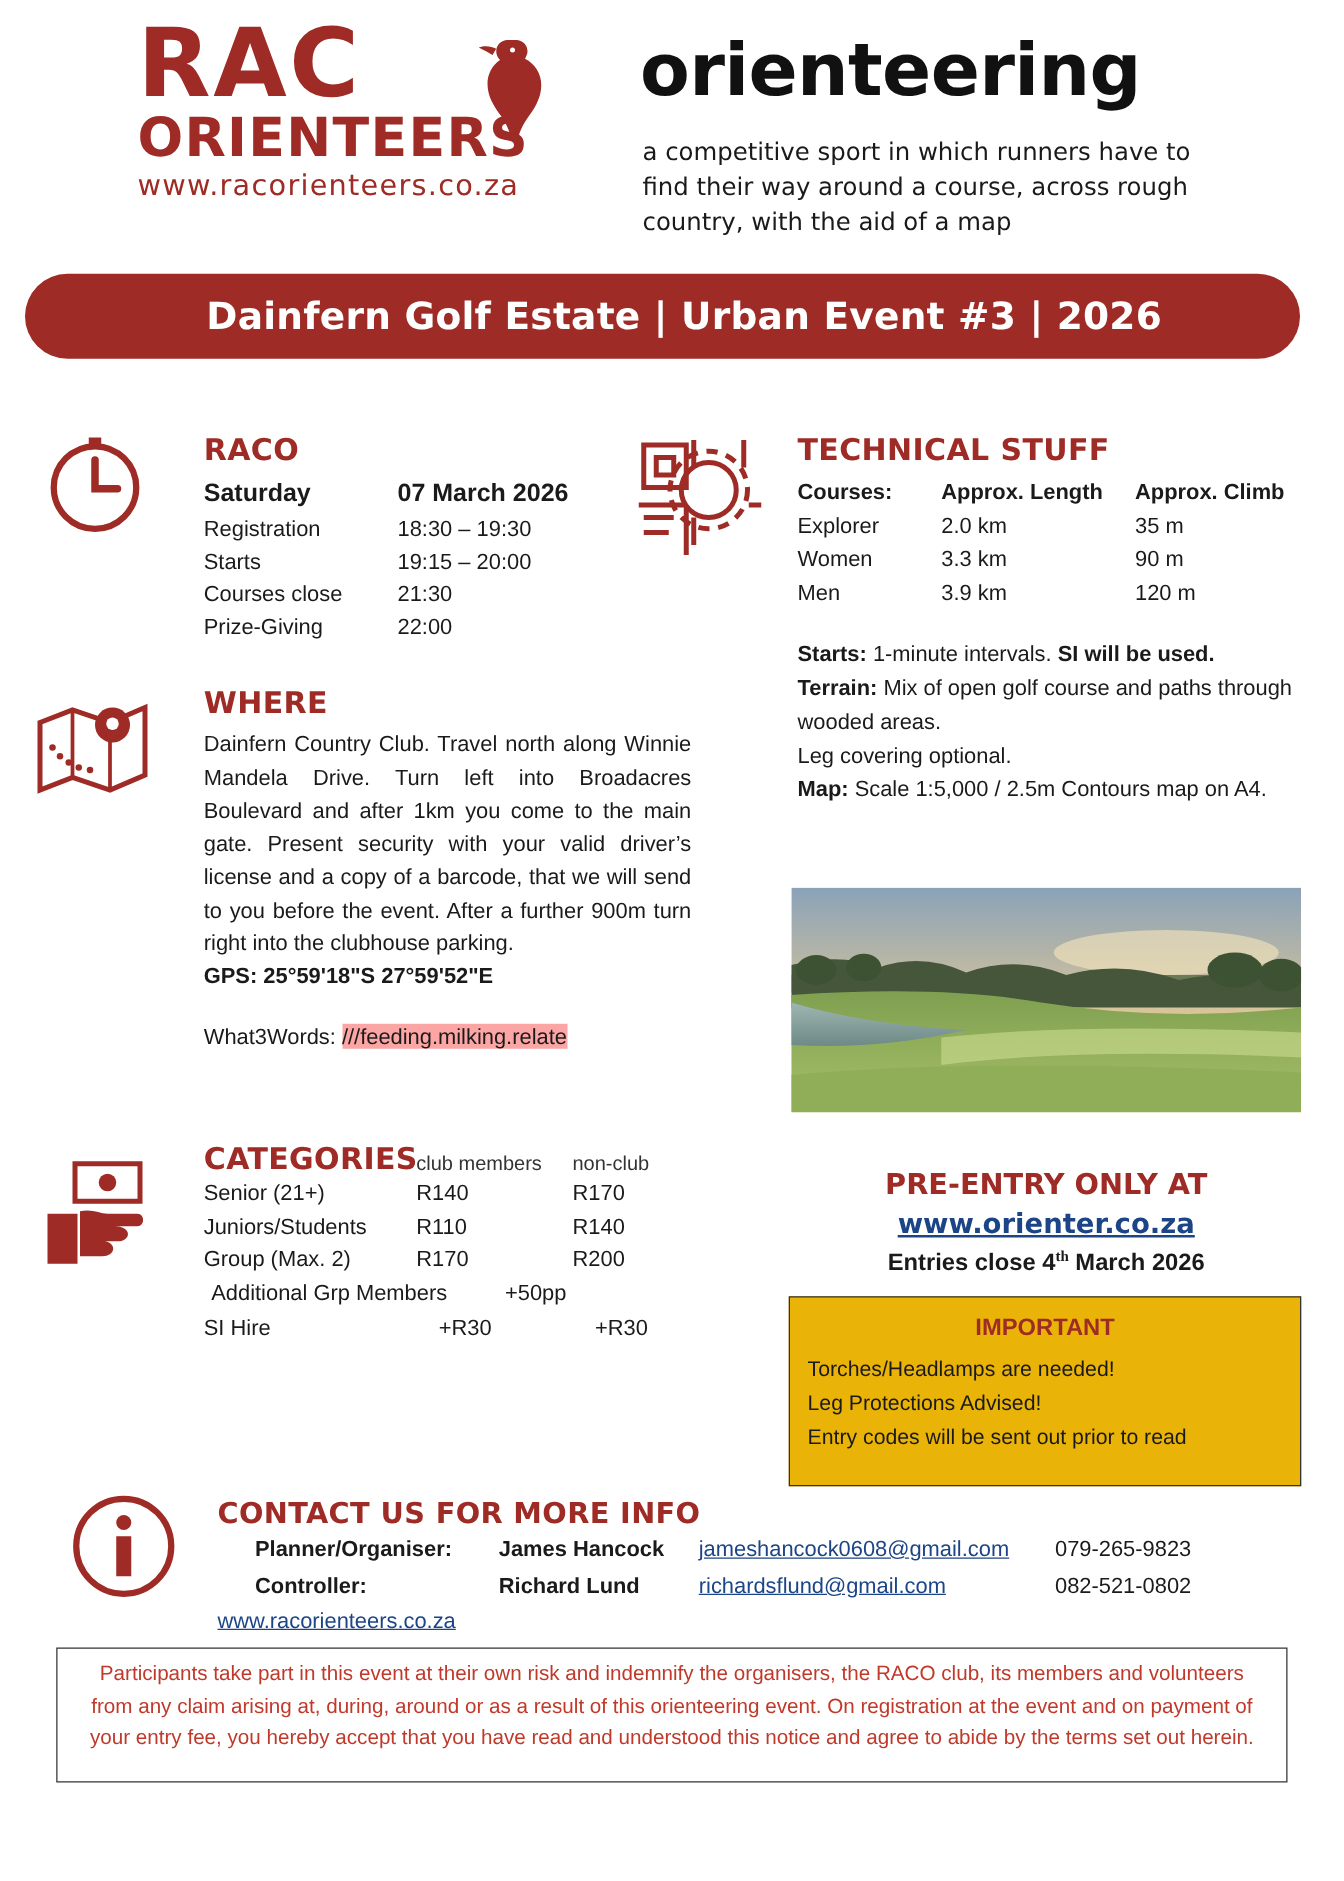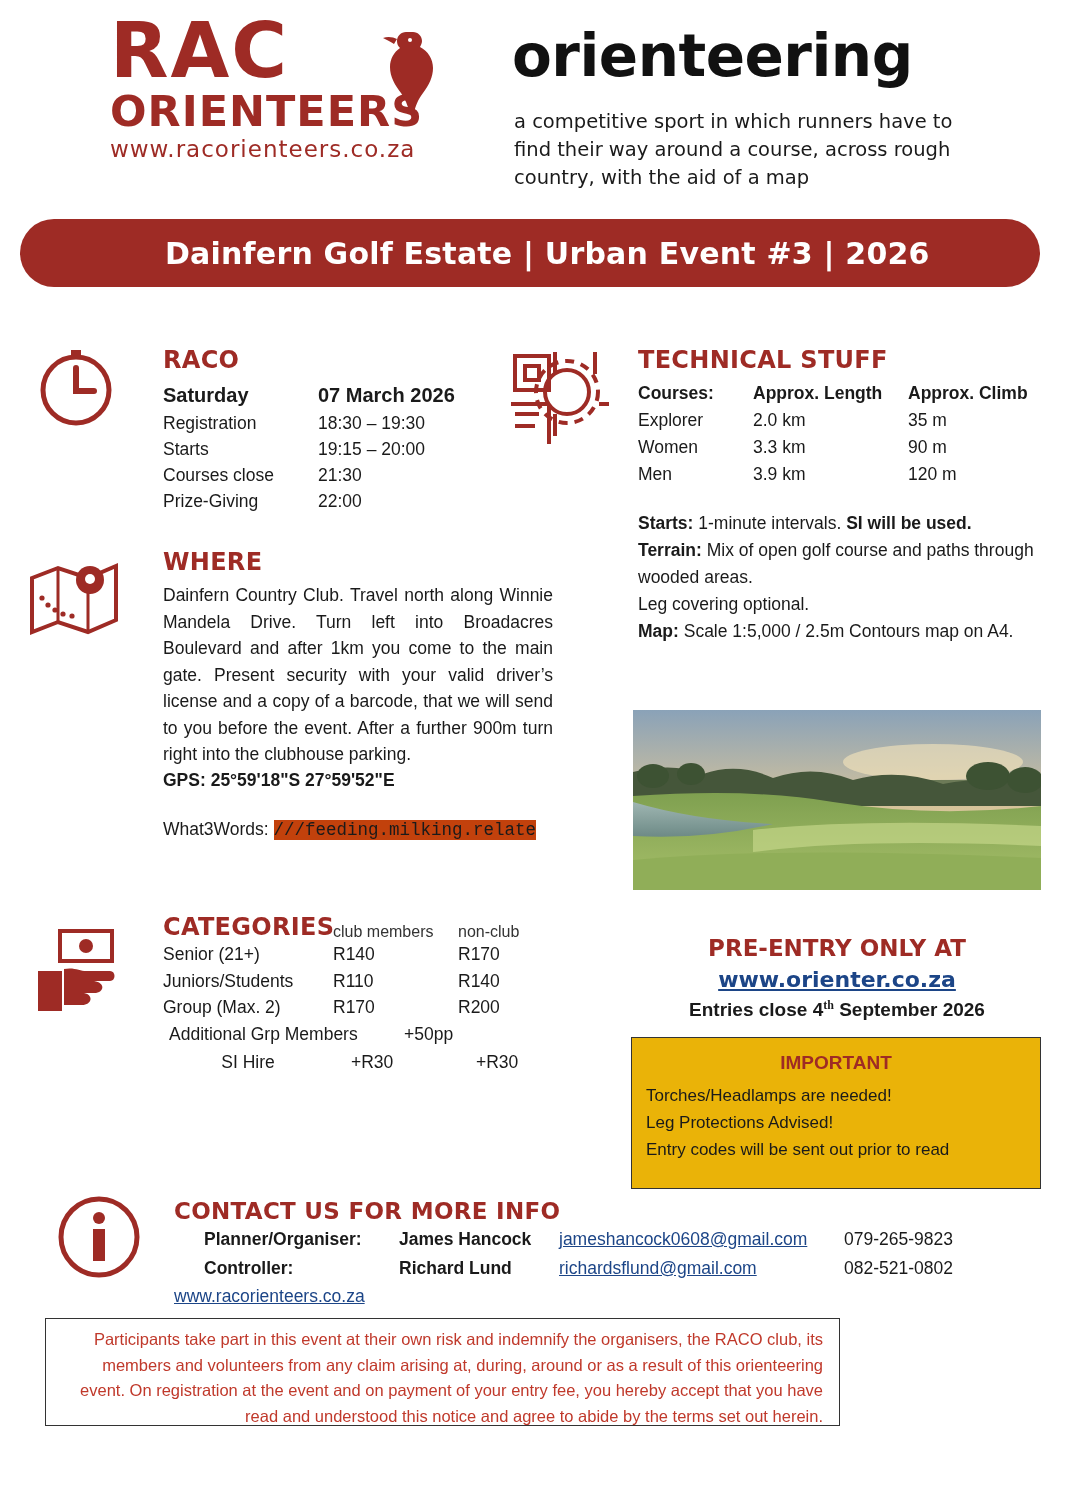--- a/index.html
+++ b/index.html
@@ -103,36 +103,36 @@
   .map-icon { position: absolute; left: 28px; top: 558px; width: 92px; height: 82px; }
   .where { position: absolute; left: 163px; top: 548px; width: 390px; }
   .where p {
     margin: 6px 0 0 0;
     font-size: 17.5px;
     line-height: 26.5px;
     text-align: justify;
   }
   .gps { font-weight: bold; font-size: 17.5px; margin-top: 2px; }
   .w3w { margin-top: 28px; font-size: 17.5px; }
-  .w3w .code { color: #1a1a1a; background: #c2410c; font-family: Liberation Mono, monospace; }
+  .w3w .code { color: #1a1a1a; background: #fca5a5; }
 
   
   .hand-icon { position: absolute; left: 34px; top: 925px; width: 95px; height: 95px; }
   .cats { position: absolute; left: 163px; top: 913px; width: 420px; }
   .cats-head-row { display: flex; align-items: flex-end; }
   .cats-head-row .sec-head { width: 170px; }
   .cats-head-row .col-h { font-size: 16px; color: #333; width: 125px; }
   .cat-row { display: flex; font-size: 17.5px; line-height: 26.5px; }
   .cat-row .name { width: 170px; }
   .cat-row .c1 { width: 125px; }
   .cat-row .c2 { width: 125px; }
   .cat-extra { display: flex; font-size: 17.5px; line-height: 26.5px; padding-left: 6px; }
   .cat-extra .name { width: 235px; }
   .si-row { display: flex; font-size: 17.5px; line-height: 30px; }
-  .si-row .name { width: 170px; text-align: center; }
+  .si-row .name { width: 170px; }
   .si-row .c1 { width: 125px; padding-left: 18px; }
   .si-row .c2 { width: 125px; padding-left: 18px; }
 
   
   .tech { position: absolute; left: 638px; top: 346px; width: 410px; }
   .tech-tbl { margin-top: 6px; }
   .tech-row { display: flex; font-size: 17.5px; line-height: 27px; }
   .tech-row .c-course { width: 115px; }
   .tech-row .c-len { width: 155px; }
   .tech-row .c-climb { width: 140px; }
@@ -175,23 +175,23 @@
   .contact .sec-head { font-size: 23px; }
   .c-row { display: flex; font-size: 17.5px; line-height: 27px; margin-top: 2px; justify-content: flex-end; }
   .c-row .role { width: 195px; font-weight: bold; }
   .c-row .person { width: 160px; font-weight: bold; }
   .c-row .mail { width: 285px; color: #1c4587; text-decoration: underline; }
   .c-row .tel { width: 160px; }
   .c-url { font-size: 17.5px; color: #1c4587; text-decoration: underline; margin-top: 4px; }
 
   
   .disclaimer {
-    position: absolute; left: 45px; top: 1318px; width: 795px; height: 108px;
+    position: absolute; left: 45px; top: 1318px; width: 985px; height: 108px;
     border: 1.5px solid #333333; padding: 8px 16px;
-    text-align: right;
+    text-align: center;
   }
   .disclaimer p {
     margin: 0; color: #c0392b; font-size: 16.5px; line-height: 25.5px;
   }
 </style>
 </head>
 <body>
 
 <div class="page">
 
@@ -392,21 +392,21 @@
         <ellipse cx="355" cy="66" rx="22" ry="14"></ellipse>
         <ellipse cx="392" cy="70" rx="18" ry="13"></ellipse>
       </g>
     </svg>
   </div>
 
   <div class="preentry">
     <div class="l1">PRE-ENTRY ONLY AT</div>
     <div class="l2">www.orienter.co.za</div>
     <div class="l3">
-      <span>Entries close 4</span><sup>th</sup><span> September 2026</span>
+      <span>Entries close 4</span><sup>th</sup><span> March 2026</span>
     </div>
   </div>
 
   <div class="important-box">
     <div class="important-title">IMPORTANT</div>
     <ul>
       <li>Torches/Headlamps are needed!</li>
       <li>Leg Protections Advised!</li>
       <li>Entry codes will be sent out prior to read</li>
     </ul>

